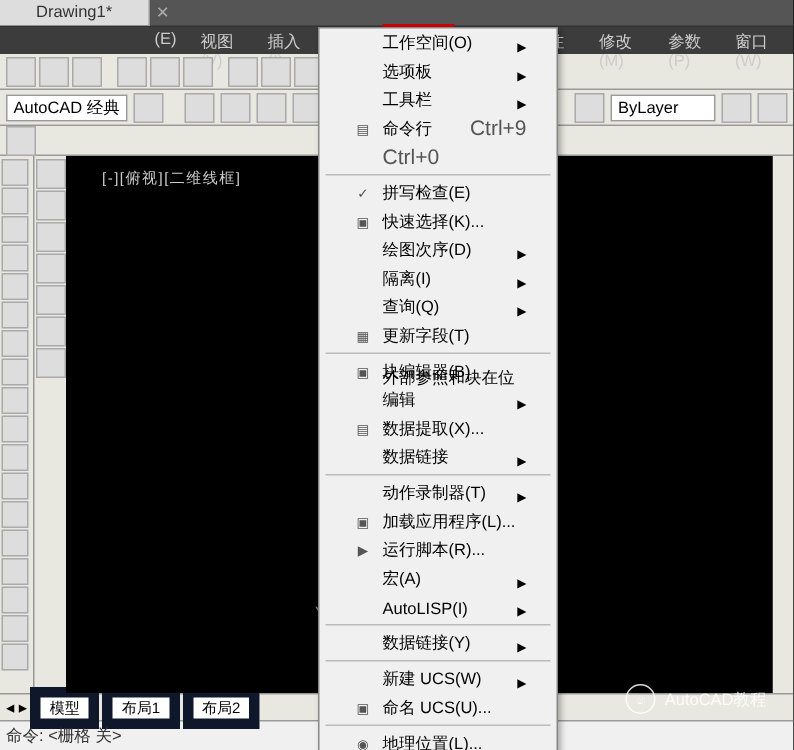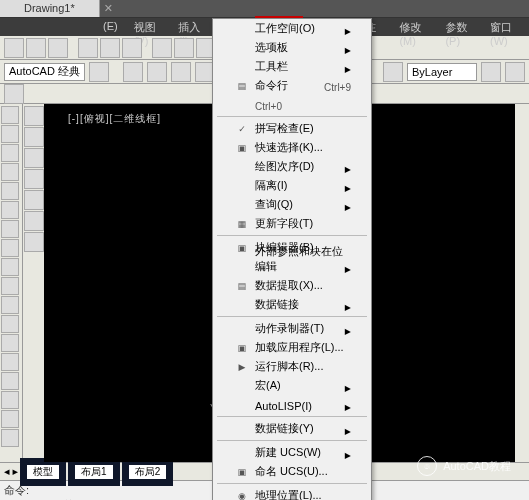--- a/index.html
+++ b/index.html
@@ -28,21 +28,21 @@
 .ucs svg{stroke:#888;fill:none}
 .rtool{width:14px;background:#e8e8e0}
 .modeltabs{background:#e8e8e0;height:18px;display:flex;align-items:center;padding:0 4px;gap:2px;border-top:1px solid #999}
 .mtab{background:#fff;border:7px solid #0f172a;padding:0 6px;font-size:10px}
 .cmdline{background:#f0f0f0;height:32px;border-top:1px solid #999;padding:2px 4px;font-size:10px;color:#333}
 .menu{position:absolute;top:18px;left:212px;width:160px;background:#f0f0f0;border:1px solid #888;box-shadow:2px 2px 4px rgba(0,0,0,.3);z-index:10}
 .menu-item{display:flex;align-items:flex-end;padding:2px 20px;height:19px;cursor:default}
 .menu-icon{width:18px;height:14px;margin-right:4px;display:flex;align-items:center;justify-content:center;font-size:9px;color:#555}
 .menu-label{flex:1;color:#000}
 .menu-arrow{color:#000;font-size:8px}
-.menu-short{color:#555;font-size:10px}
+.menu-short{color:#555;font-size:14px}
 .menu-sep{height:1px;background:#bbb;margin:2px 4px}
 .watermark{position:absolute;bottom:24px;right:18px;color:#fff;font-size:14px;opacity:.85;display:flex;align-items:center;gap:6px}
 .watermark .wx{width:20px;height:20px;border:1px solid #fff;border-radius:50%;display:flex;align-items:center;justify-content:center;font-size:9px}
 .bylayer{background:#fff;border:1px solid #999;padding:0 20px 0 4px;height:18px;display:flex;align-items:center;min-width:70px}
 </style>
 </head>
 <body>
 
 <div class="tabbar">
   <span class="tab">Drawing1*</span>
@@ -141,21 +141,20 @@
 </div>
 
 <div class="modeltabs">
   <span>◂ ▸</span>
   <span class="mtab">模型</span>
   <span class="mtab">布局1</span>
   <span class="mtab">布局2</span>
 </div>
 
 <div class="cmdline">
-  <div>命令:</div>
   <div>命令: &lt;栅格 关&gt;</div>
 </div>
 
 <div class="menu">
     <div class="menu-item">
       <span class="menu-icon"></span>
       <span class="menu-label">工作空间(O)</span>
       <span class="menu-arrow">▶</span>
     </div>
     <div class="menu-item">

